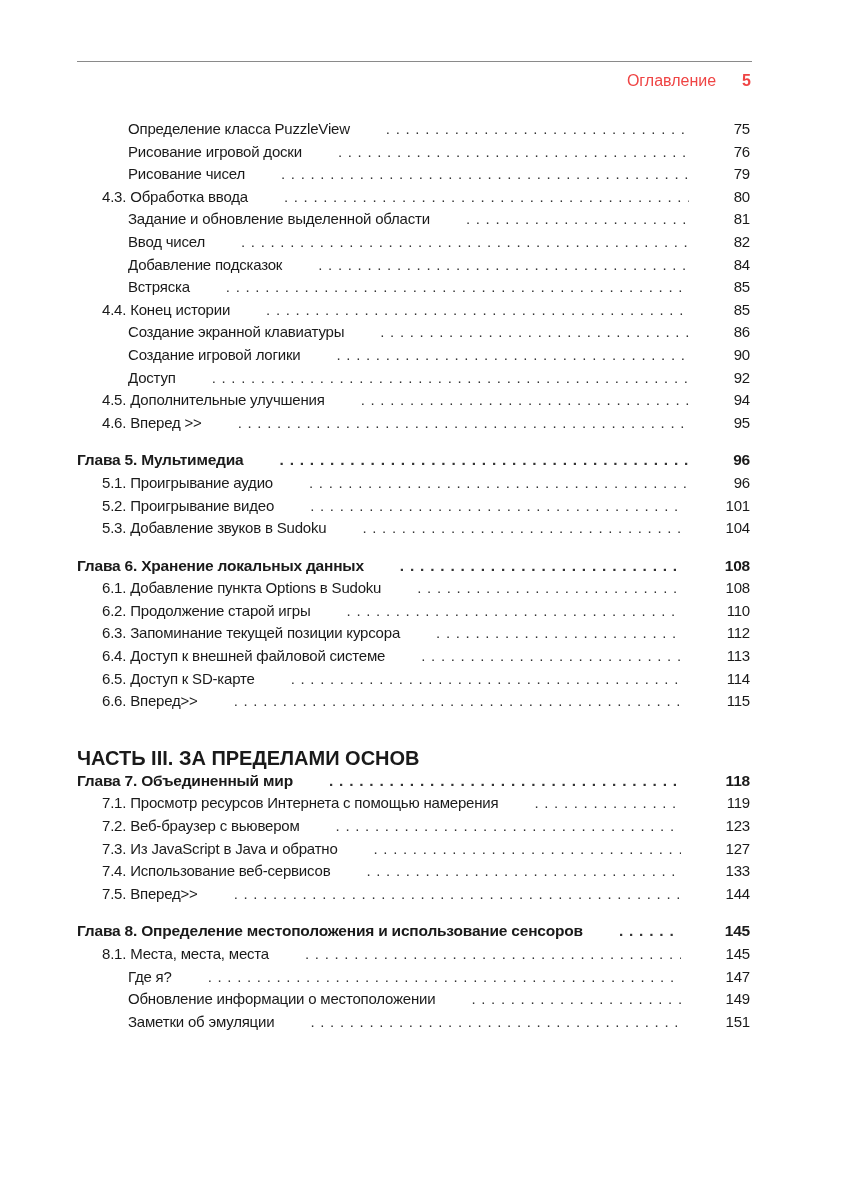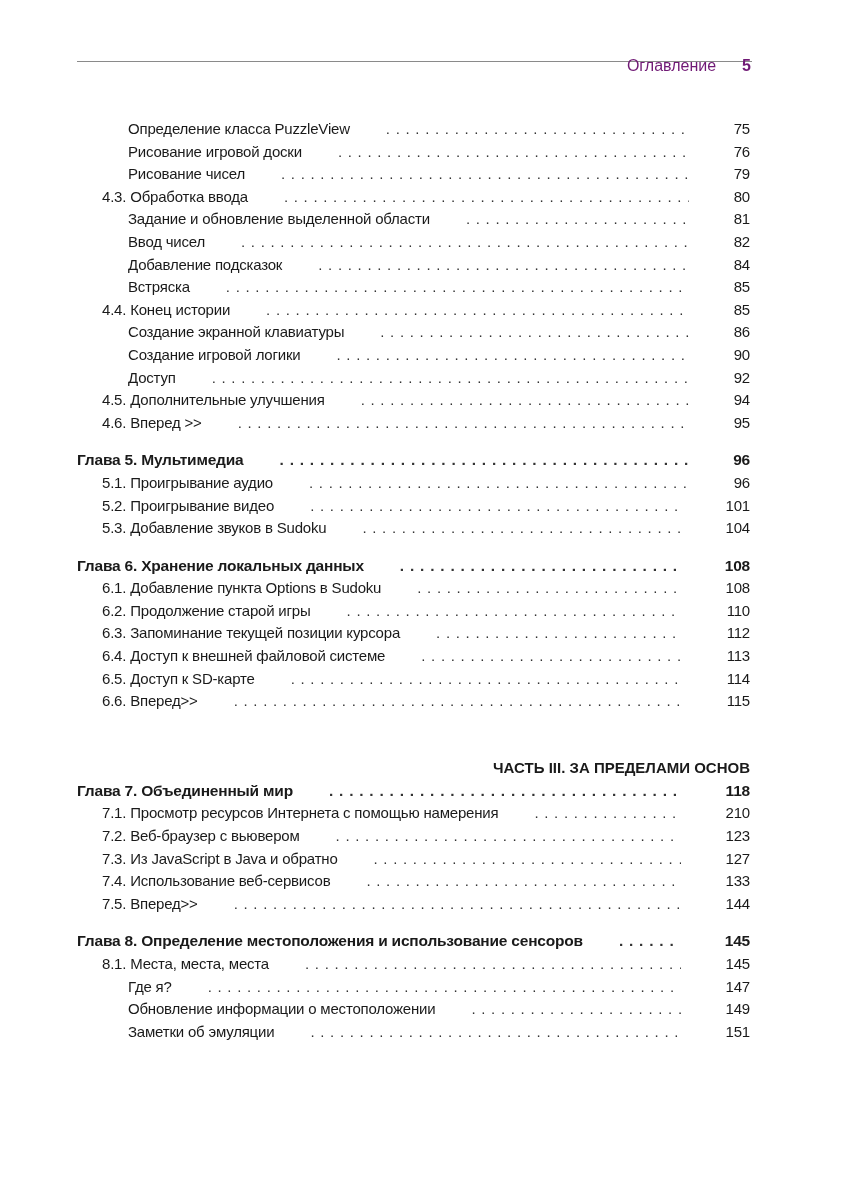--- a/index.html
+++ b/index.html
@@ -1,32 +1,32 @@
 <!DOCTYPE html>
 <html><head>
   <meta charset="utf-8">
   <style>
     html, body { margin:0; padding:0; background:#ffffff; }
     body { width:849px; height:1200px; position:relative; overflow:hidden;
       font-family:"Liberation Sans", sans-serif; color:#1a1a1a; }
     .rule { position:absolute; left:77px; top:61px; width:675px; height:0; border-top:1.5px solid #8a8a8a; }
-    .runhead { position:absolute; top:57px; right:98px; font-size:16px; color:#701a75; display:flex; align-items:baseline; }
+    .runhead { position:absolute; top:72px; right:98px; font-size:16px; color:#ef4444; display:flex; align-items:baseline; }
     .runhead .pg { font-weight:bold; margin-left:26px; font-size:16px; }
     .toc { position:absolute; left:77px; width:673px; top:118px; }
     .row { display:flex; align-items:baseline; height:22.6px; font-size:15px; line-height:22.6px; white-space:nowrap; overflow:hidden; letter-spacing:-0.2px;gap:32px; }
     .row .t { flex:0 0 auto; padding-right:4px; }
     .row .d { flex:1 1 auto; overflow:hidden; color:#333; letter-spacing:3.2px; }
     .row .d::before { content:". . . . . . . . . . . . . . . . . . . . . . . . . . . . . . . . . . . . . . . . . . . . . . . . . . . . . . . . . . . . . . . . . . . . . . . . . . . . . . . . . . . . . . . . . . . . . . . . . . . . . . . . ."; letter-spacing:0; word-spacing:1.5px; }
     .row .p { flex:0 0 auto; padding-left:4px; text-align:right;margin-left:9px; }
     .lvl1 { padding-left:25px; }
     .lvl2 { padding-left:51px; }
     .chap { font-weight:bold; font-size:15.5px; }
     .gap-s { height:15px; }
     .gap-l { height:33px; }
-    .part { text-align:right; font-weight:bold; font-size:15px; height:24px; line-height:24px;margin-top:10px; }
+    .part { text-align:left; font-weight:bold; font-size:20px; height:24px; line-height:24px; }
   </style>
 </head>
 <body>
 
 <div class="rule"></div>
 <div class="runhead">
   <span>Оглавление</span>
   <span class="pg">5</span>
 </div>
 
@@ -176,21 +176,21 @@
 
   <div>
     <div class="row chap">
         <span class="t">Глава 7. Объединенный мир</span>
         <span class="d"></span>
         <span class="p">118</span>
       </div>
     <div class="row lvl1">
         <span class="t">7.1. Просмотр ресурсов Интернета с помощью намерения</span>
         <span class="d"></span>
-        <span class="p">210</span>
+        <span class="p">119</span>
       </div>
     <div class="row lvl1">
         <span class="t">7.2. Веб-браузер с вьювером</span>
         <span class="d"></span>
         <span class="p">123</span>
       </div>
     <div class="row lvl1">
         <span class="t">7.3. Из JavaScript в Java и обратно</span>
         <span class="d"></span>
         <span class="p">127</span>

